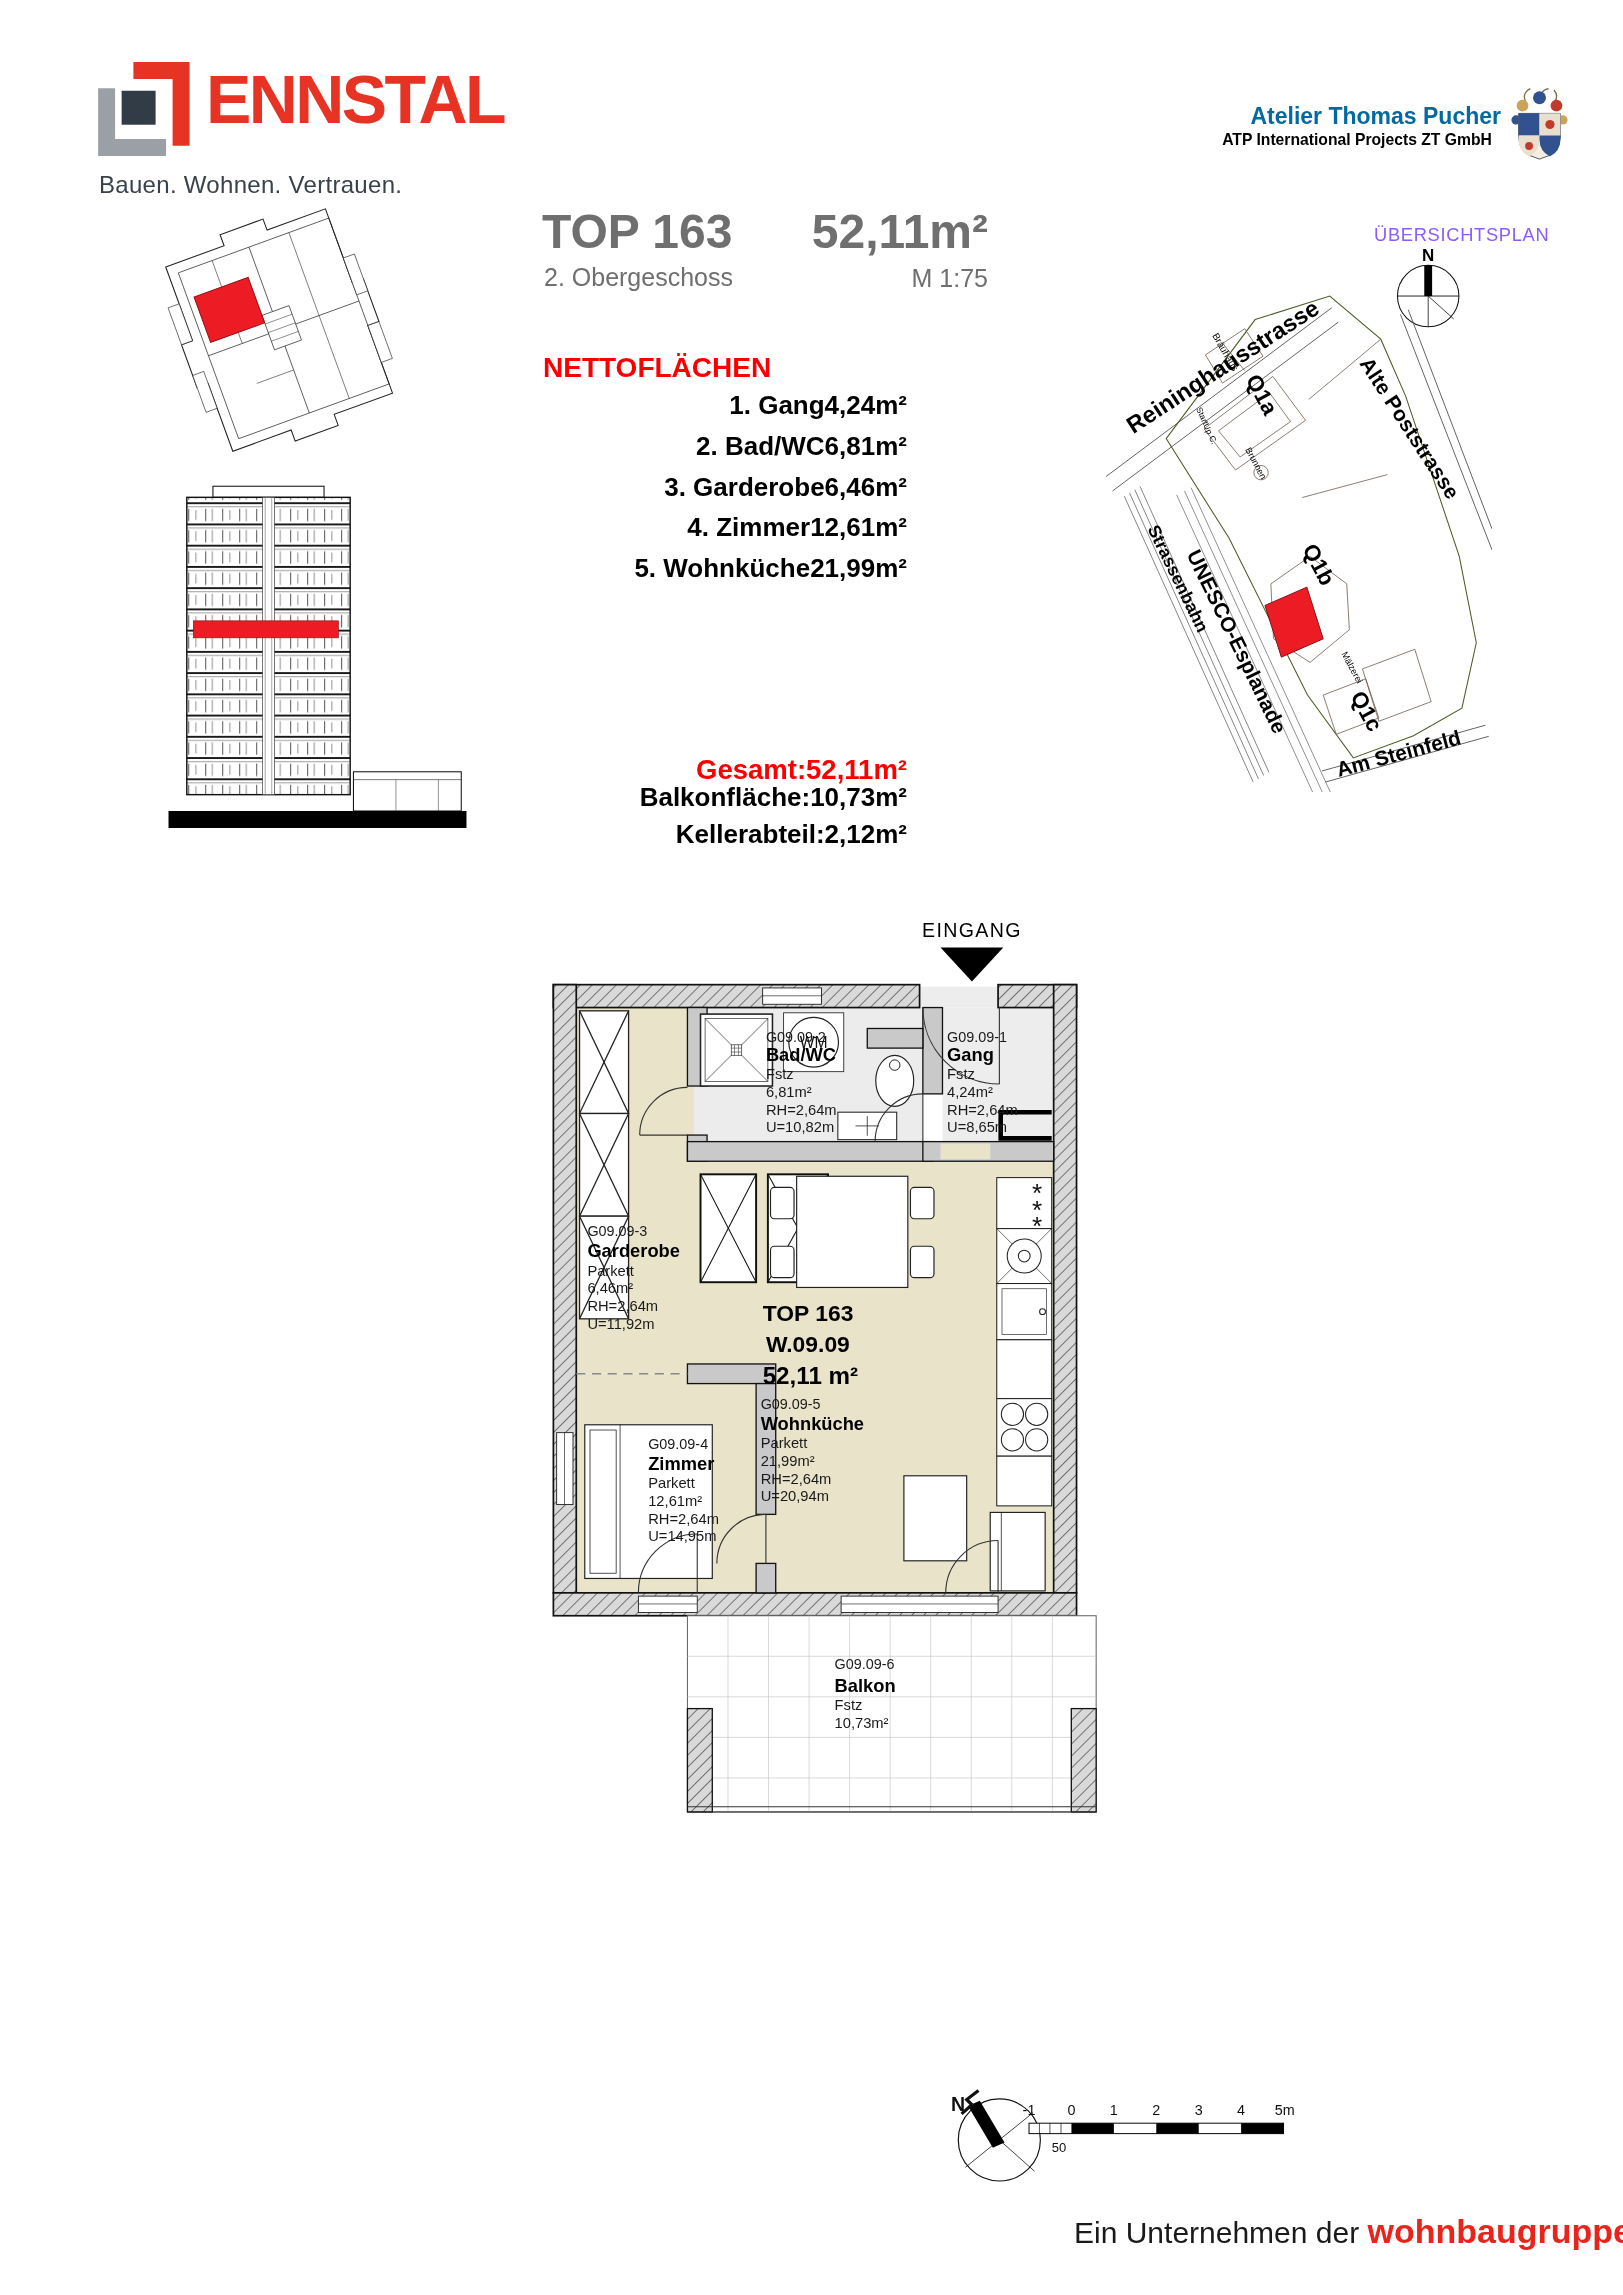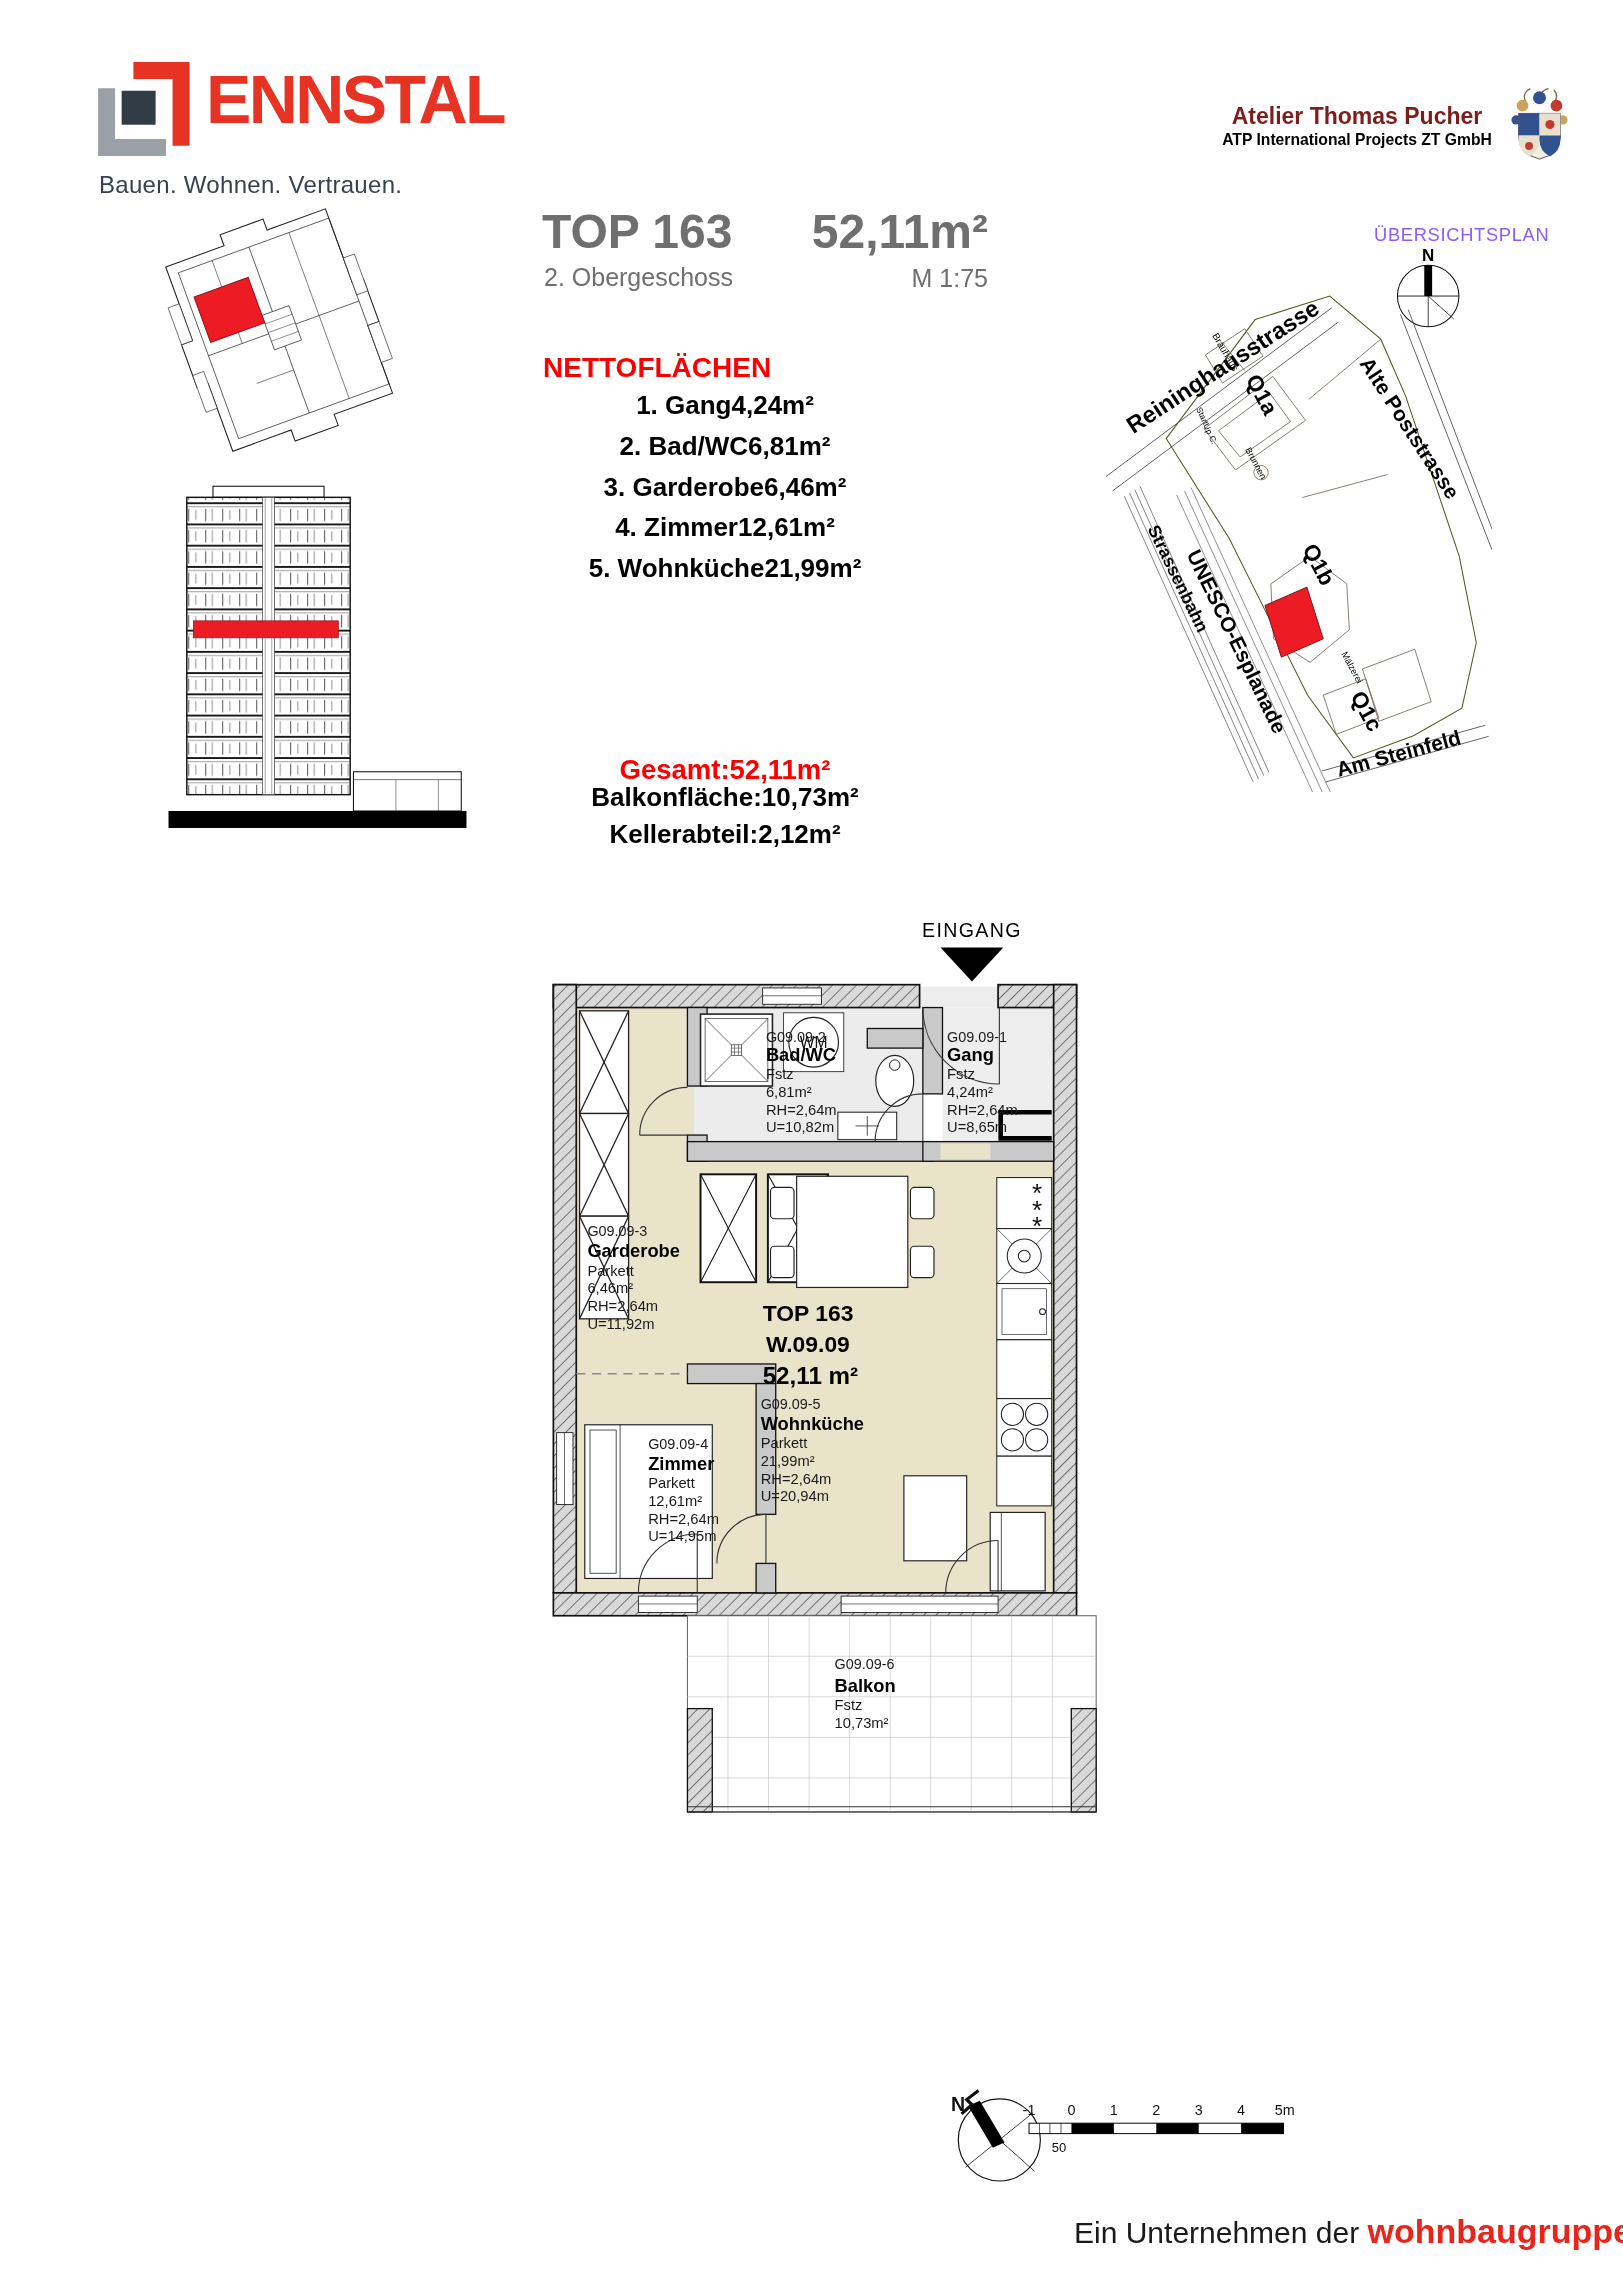--- a/index.html
+++ b/index.html
@@ -8,30 +8,30 @@
     width:1623px; height:2295px; position:relative; overflow:hidden;
     font-family:"Liberation Sans", "DejaVu Sans", sans-serif; color:#111;
   }
   .abs { position:absolute; }
   svg text { font-family:"Liberation Sans", "DejaVu Sans", sans-serif; }
 
   
   .brand-word { font-size:68px; font-weight:700; letter-spacing:-2.6px; color:var(--brand_red); line-height:1; }
   .tagline { font-size:24px; color:var(--tagline_gray); letter-spacing:0.3px; }
   .architect { width:288px; text-align:center; }
-  .architect .a-name { font-size:23px; font-weight:bold; color:#7f1d1d; }
+  .architect .a-name { font-size:23px; font-weight:bold; color:#0369a1;text-align:right; }
   .architect .a-sub { font-size:15.7px; font-weight:bold; color:#000; margin-top:1.3px; }
 
   
   .big-title { font-size:48px; font-weight:bold; color:var(--text_gray); line-height:1; }
   .sub-title { font-size:25px; color:var(--text_gray); }
 
   
   .netto-head { font-size:28px; font-weight:bold; color:var(--pure_red); }
-  .row { display:flex; justify-content:center; font-size:26px; font-weight:bold; color:#000; margin-bottom:9.8px; }
+  .row { display:flex; justify-content:flex-end; font-size:26px; font-weight:bold; color:#000; margin-bottom:9.8px; }
   .row-red { color:var(--pure_red); font-size:27.5px;margin-top:44px; }
 
   
   .footer-line { display:flex; align-items:baseline; white-space:pre; }
   .footer-prefix { font-size:30px; color:#1a1a1a; }
   .footer-brand { font-size:34px; font-weight:bold; color:var(--footer_red); }
 
   .site-title { font-size:18.3px; color:#8b5cf6; letter-spacing:0.7px; }
 
   

